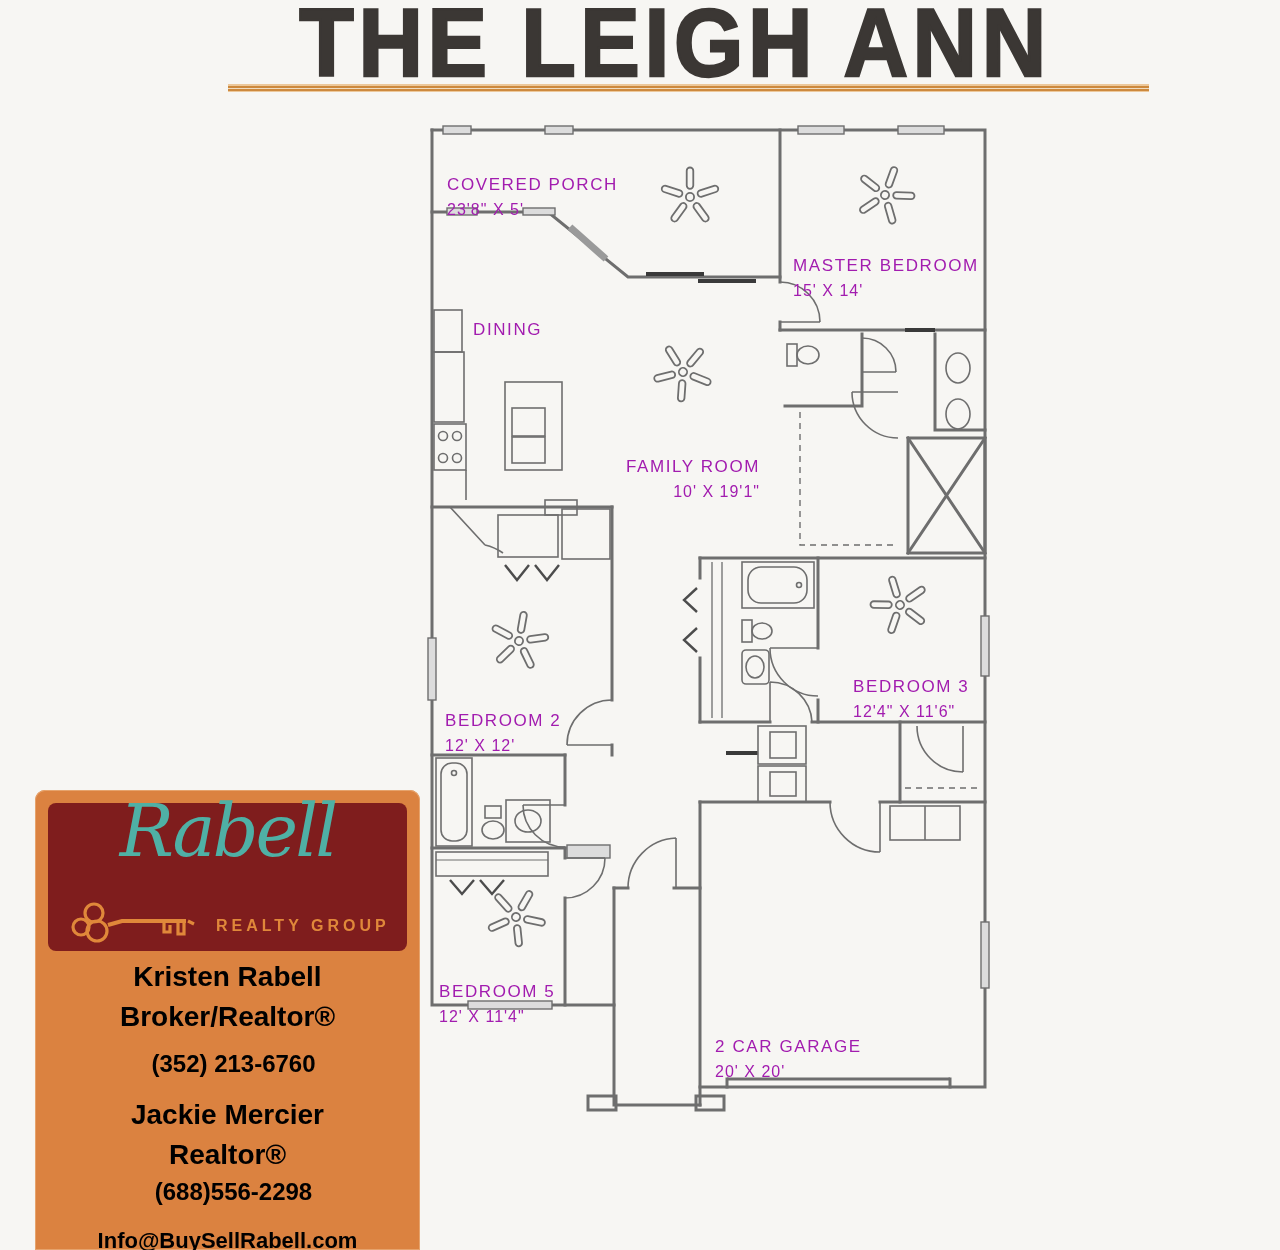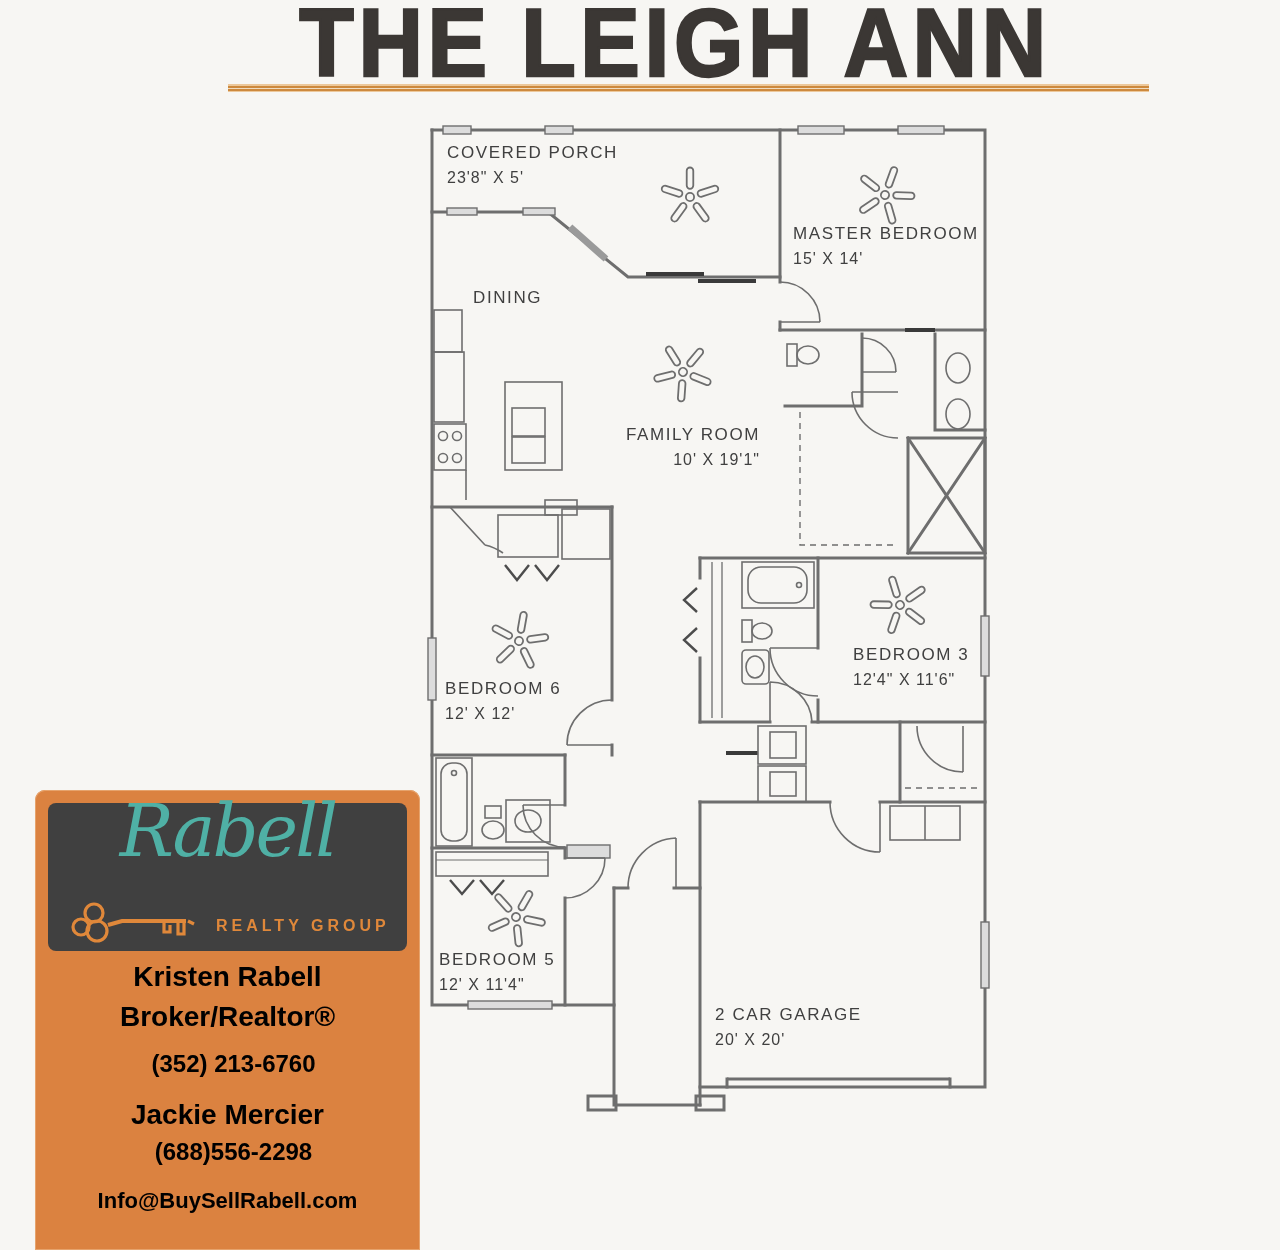--- a/index.html
+++ b/index.html
@@ -28,35 +28,36 @@
       #f0dcc0 4px, #f0dcc0 5px,
       #cd893d 5px, #cd893d 7px,
       #ecc89b 7px, #ecc89b 8px);
   }
   
   .plan {
     position:absolute; left:425px; top:120px; width:565px; height:1035px;
   }
   .plan svg { position:absolute; left:0; top:0; }
   .rlabel {
-    position:absolute; color:#404040;
+    position:absolute; color:#a21caf;
     font-size:17px; letter-spacing:1.6px; line-height:1.5;
     white-space:nowrap;
+    margin-top:32px;
   }
   .rlabel .dims { font-size:16px; letter-spacing:1px; }
   .rlabel.right { text-align:right; }
   
   .card {
     position:absolute; left:35px; top:790px; width:385px; height:460px;
     background:#db8240; border-radius:10px 10px 0 0;
     box-shadow:0 0 0 1px #e6a36c inset;
   }
   .logo-box {
     position:absolute; left:13px; top:13px; width:359px; height:148px;
-    background:#404040; border-radius:8px;
+    background:#7f1d1d; border-radius:8px;
   }
   .brand {
     position:absolute; left:0; top:-14px; width:100%;
     text-align:center;
     font-family:"DejaVu Serif", serif; font-style:italic;
     font-size:72px; color:#4fb0a5; letter-spacing:-3px;
   }
   .tagline {
     position:absolute; left:168px; top:114px;
     font-size:16px; font-weight:600; letter-spacing:4px;
@@ -311,21 +312,21 @@
   </div>
   <div class="rlabel" style="left:368px; top:101px;">
     <div>MASTER BEDROOM</div>
     <div class="dims">15' X 14'</div>
   </div>
   <div class="rlabel right" style="left:180px; top:302px; width:155px;">
     <div>FAMILY ROOM</div>
     <div class="dims">10' X 19'1"</div>
   </div>
   <div class="rlabel" style="left:20px; top:556px;">
-    <div>BEDROOM 6</div>
+    <div>BEDROOM 2</div>
     <div class="dims">12' X 12'</div>
   </div>
   <div class="rlabel" style="left:428px; top:522px;">
     <div>BEDROOM 3</div>
     <div class="dims">12'4" X 11'6"</div>
   </div>
   <div class="rlabel" style="left:14px; top:827px;">
     <div>BEDROOM 5</div>
     <div class="dims">12' X 11'4"</div>
   </div>
@@ -347,16 +348,17 @@
         <path d="M100,24 v9 h6 v-7 m8,-2 v11 h6 v-11 m4,-2 l6,3"></path>
       </g>
     </svg>
     <div class="tagline">REALTY GROUP</div>
   </div>
   <div class="agents">
     <div class="agent-name">Kristen Rabell</div>
     <div class="agent-title">Broker/Realtor®</div>
     <div class="agent-phone">(352) 213-6760</div>
     <div class="agent-name second">Jackie Mercier</div>
+    <div class="agent-title">Realtor®</div>
     <div class="agent-phone tight">(688)556-2298</div>
     <div class="agent-email">Info@BuySellRabell.com</div>
   </div>
 </div>
 
 </body></html>

